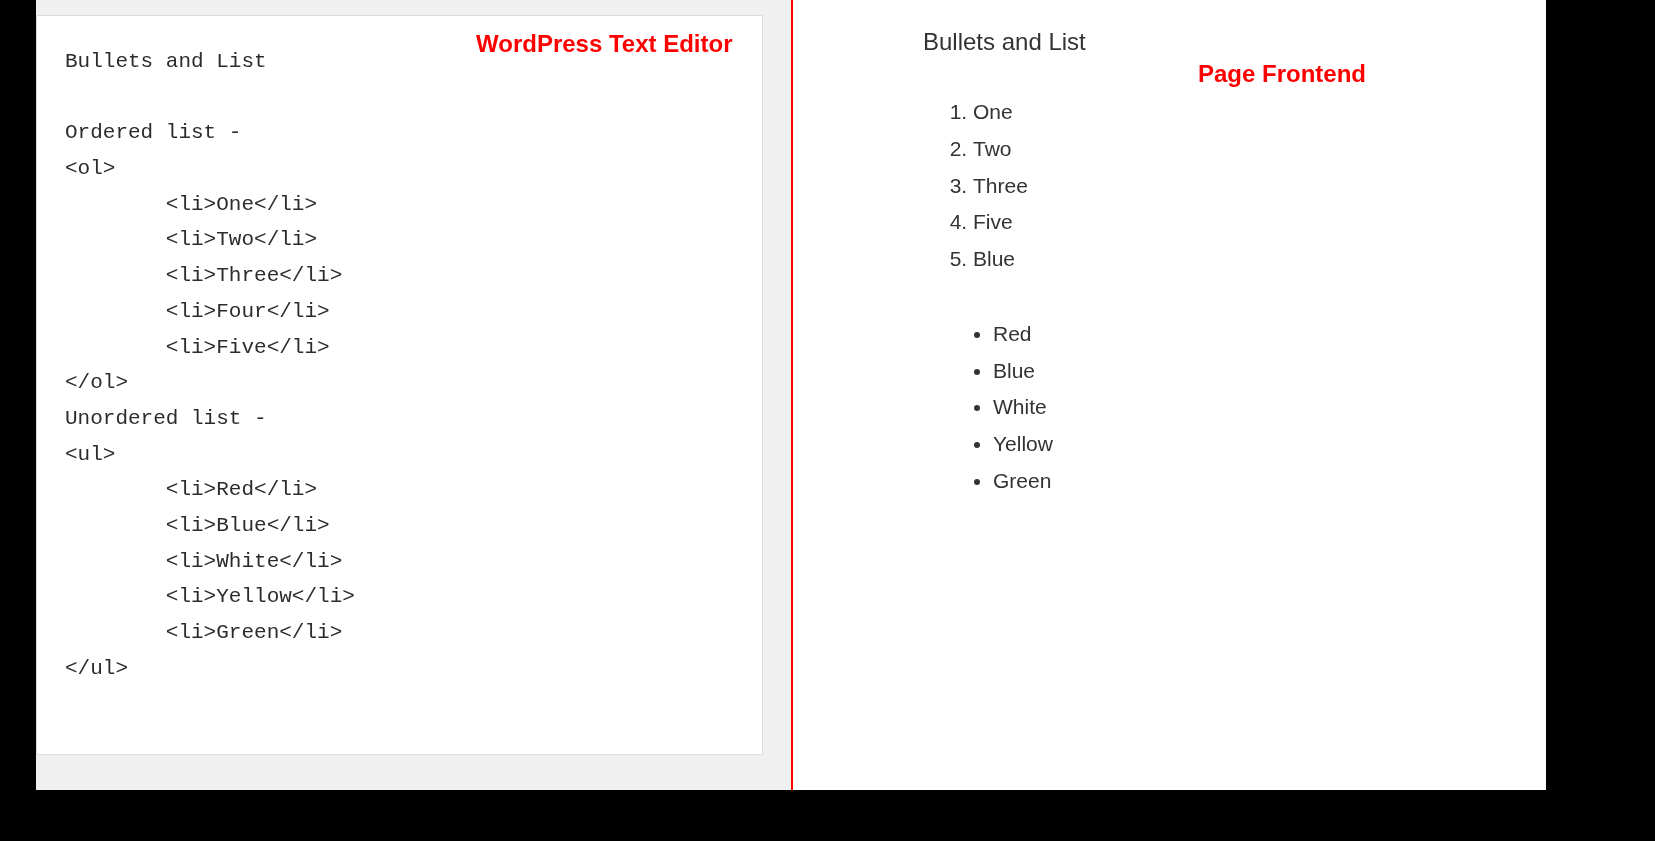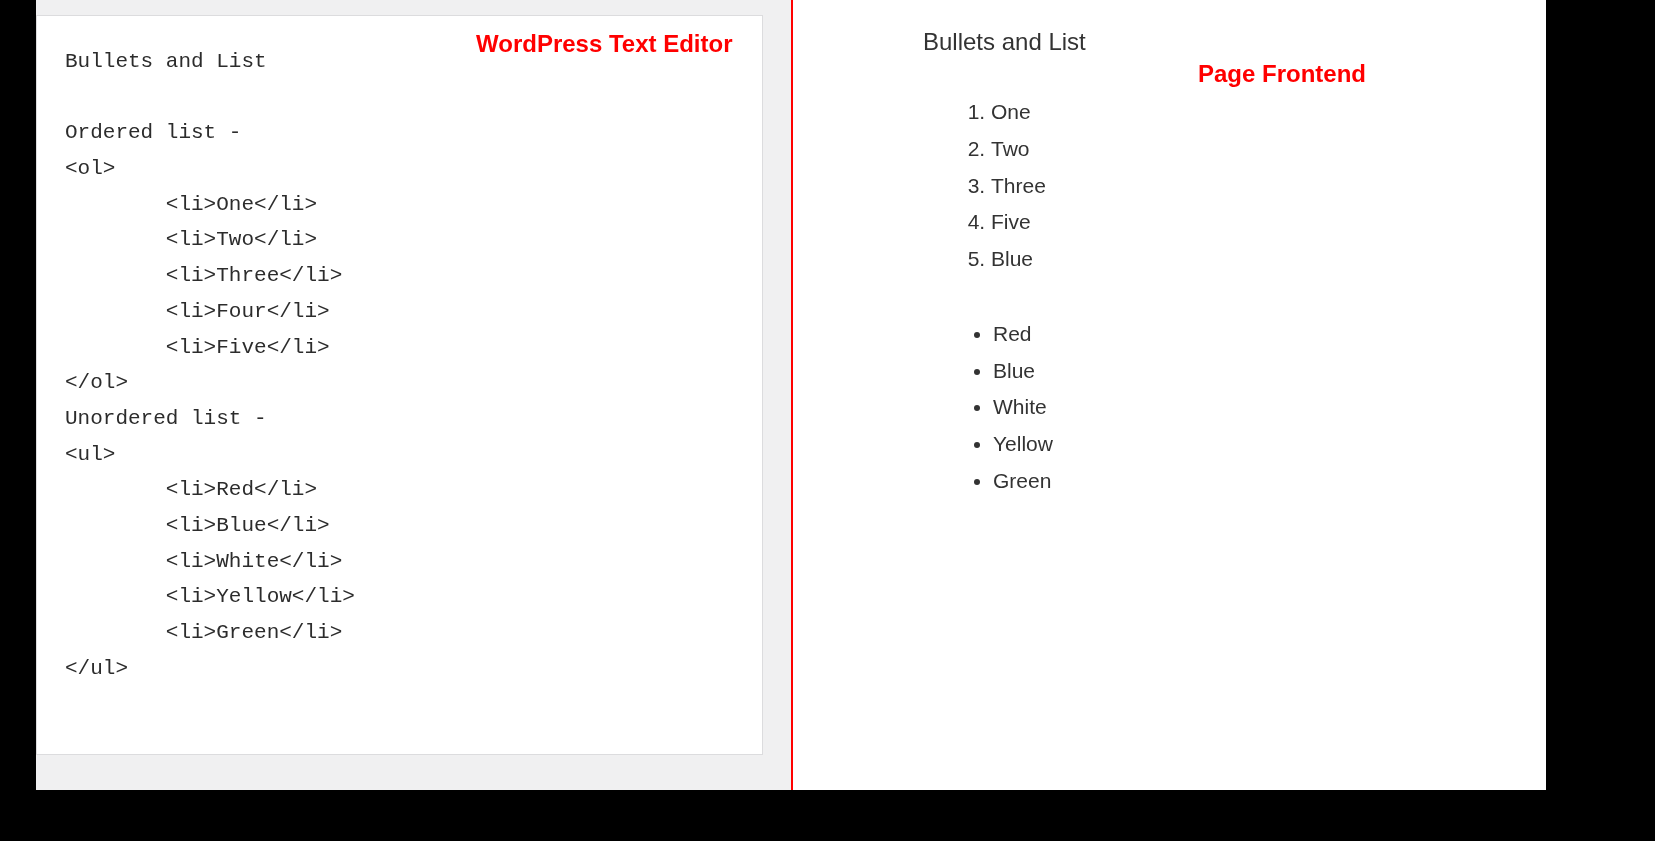--- a/index.html
+++ b/index.html
@@ -53,21 +53,21 @@
     margin-bottom: 38px;
   }
   .fe-subhead {
     font-size: 22px;
     color: #333;
     font-weight: 400;
     margin-bottom: 28px;
   }
   .fe-ol {
     list-style: decimal;
-    margin-left: 68px;
+    margin-left: 50px;
     margin-bottom: 38px;
   }
   .fe-ol li, .fe-ul li {
     font-size: 21px;
     color: #333;
     line-height: 1.75;
   }
   .fe-ul {
     list-style: disc;
     margin-left: 70px;

